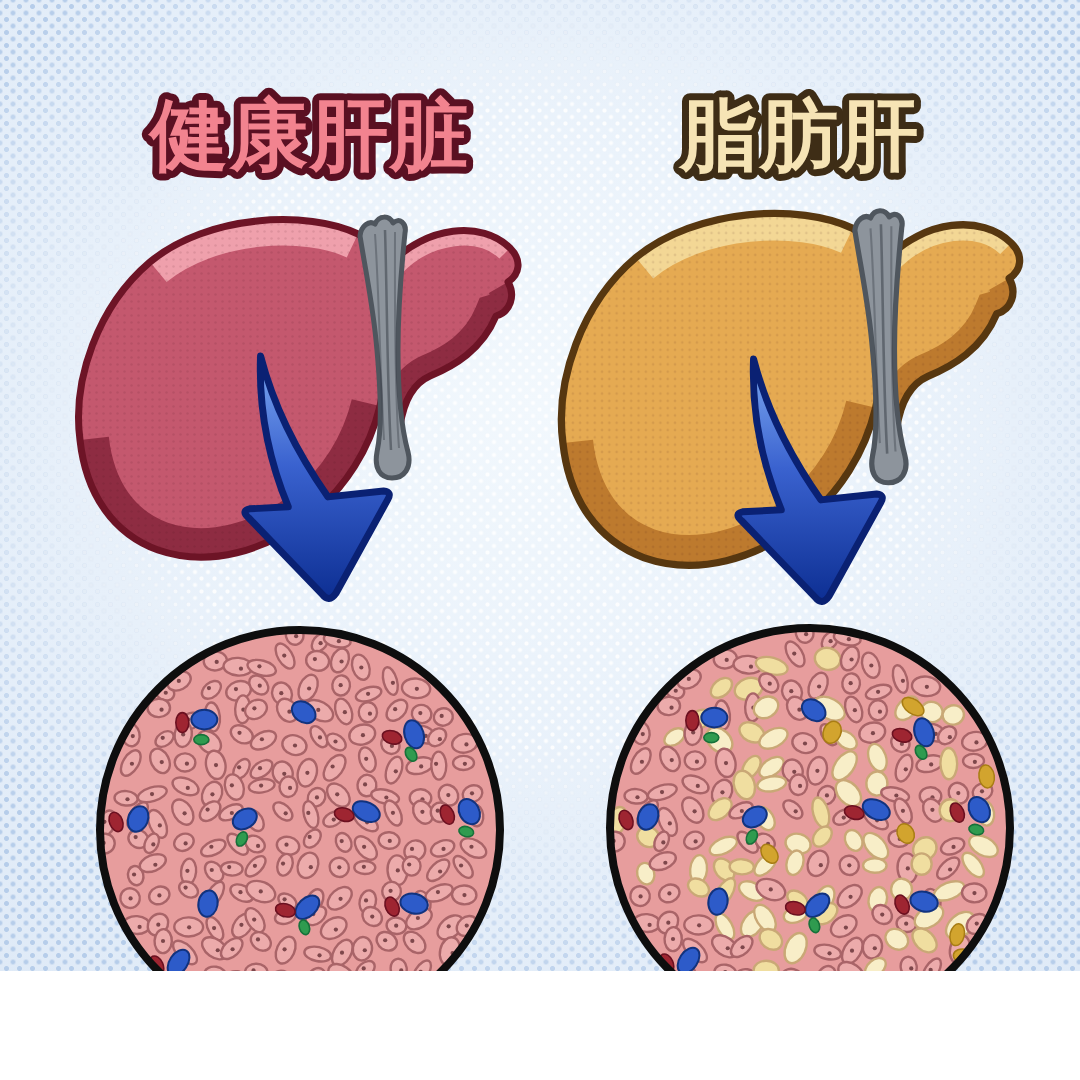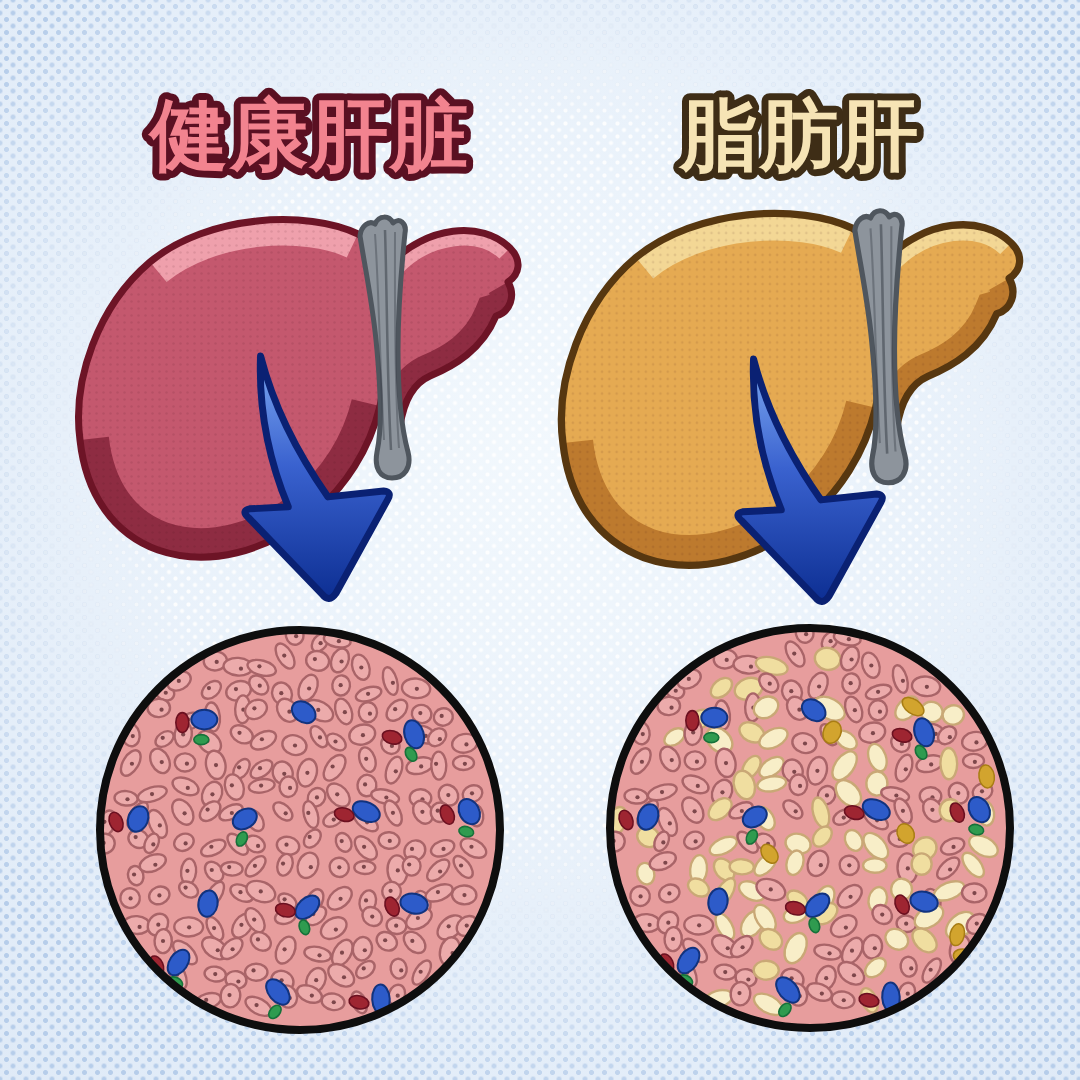--- a/index.html
+++ b/index.html
@@ -1,17 +1,17 @@
 <!DOCTYPE html>
 <html style="--background: #e9f2fa; --dot-blue: #b6cdea; --arrow-top: #7fabf2; --arrow-mid: #3a62cf; --arrow-bottom: #0d2f93; --arrow-outline: #0a2173; --ligament: #8d949c; --ligament-outline: #4f565e; --micro-bg: #e79d9d; --micro-ring: #0e0e0e; --cell-fill: #ecabab; --cell-outline: #a96468; --cell-nucleus: #7d474b; --fat-droplet-fill: #f8eec8; --fat-droplet-deep: #f0deA0; --fat-droplet-outline: #c9a876; --mustard-blob: #d2a42e; --mustard-outline: #a87d14; --blob-blue: #2d5bc9; --blob-blue-outline: #12337e; --blob-red: #9e2531; --blob-red-outline: #6b1020; --blob-green: #2f9b4f; --blob-green-outline: #17713a;"><head>
 <meta charset="utf-8">
 <style>
   html,body{margin:0;padding:0;background:#fff;}
   .canvas{
-    position:relative;width:1080px;height:1080px;overflow:hidden;
+    position:relative;width:1080px;height:971px;overflow:hidden;
     font-family:"Liberation Sans",sans-serif;
     background:radial-gradient(ellipse 80% 75% at 50% 42%, #f2f8fd 0%, #e7f0fa 55%, #dfeaf7 100%);
   }
   .bg-layer{position:absolute;inset:0;pointer-events:none;}
   .bg-white-dots{
     background-image:
       radial-gradient(circle, rgba(255,255,255,.85) 1.7px, rgba(255,255,255,0) 2.5px),
       radial-gradient(circle, rgba(255,255,255,.85) 1.7px, rgba(255,255,255,0) 2.5px);
     background-size:13px 13px,13px 13px;
     background-position:0 0,6.5px 6.5px;

